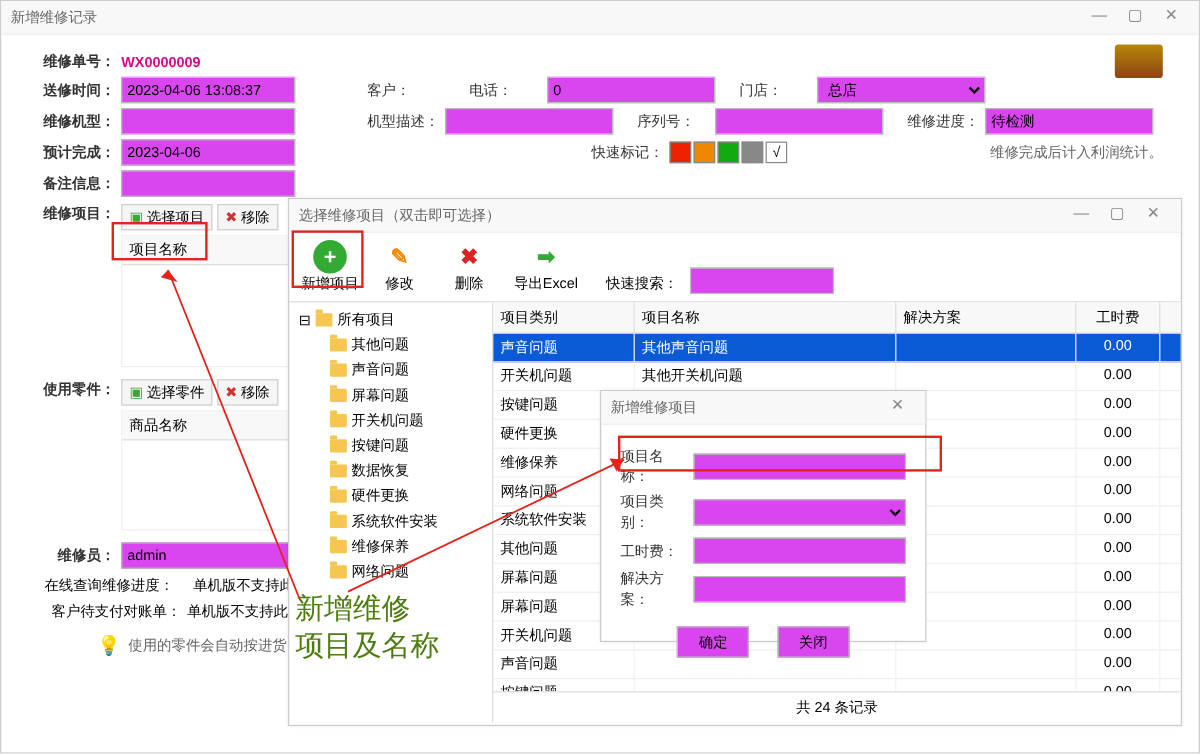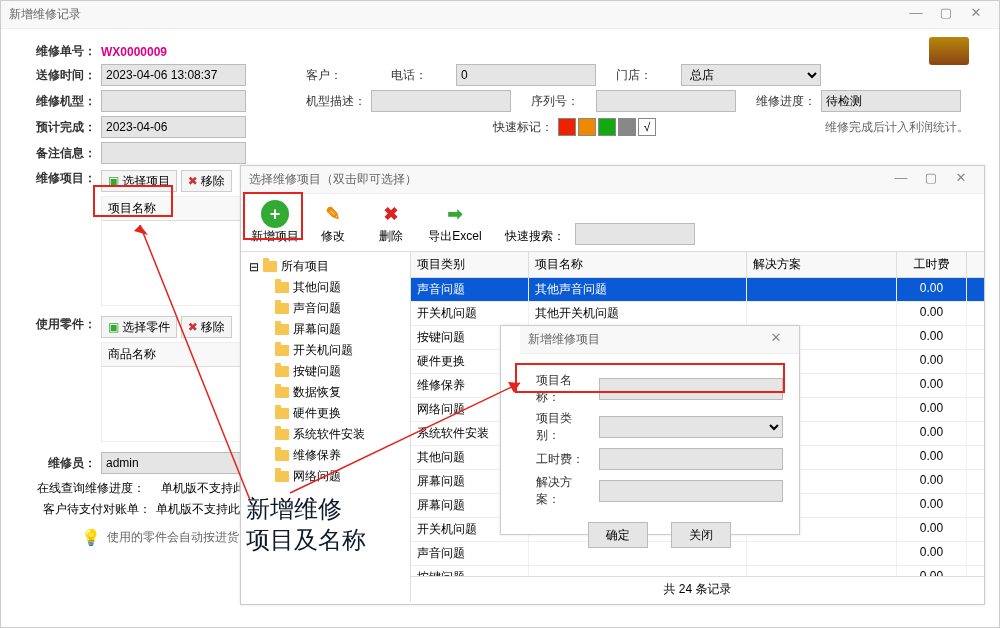--- a/index.html
+++ b/index.html
@@ -6,21 +6,21 @@
 body { background: #f0f0f0; width: 1000px; height: 628px; overflow: hidden; position: relative; }
 
 .window { position: absolute; background: #fff; border: 1px solid #ccc; box-shadow: 0 0 3px rgba(0,0,0,0.1); }
 .titlebar { height: 28px; background: #f8f8f8; border-bottom: 1px solid #eee; display: flex; align-items: center; padding: 0 8px; color: #666; }
 .titlebar .spacer { flex: 1; }
 .win-btn { width: 30px; height: 20px; text-align: center; color: #888; cursor: pointer; font-size: 13px; }
 
 .form-row { display: flex; align-items: center; margin: 4px 0; }
 .lbl { width: 65px; text-align: right; font-weight: bold; margin-right: 5px; color: #333; }
 .lbl2 { width: 60px; text-align: left; margin-right: 5px; color: #333; }
-.inp { border: 1px solid #bbb; height: 22px; padding: 0 4px; background: #e5e5e5; }
+.inp { border: 1px solid #bbb; height: 22px; padding: 0 4px; background: #d946ef; }
 .readonly { color: #d08; font-weight: bold; }
 
 .btn-small { display: inline-flex; align-items: center; gap: 3px; height: 22px; padding: 0 6px; border: 1px solid #ccc; background: #f5f5f5; cursor: pointer; }
 
 .toolbar { display: flex; align-items: flex-end; padding: 6px 10px; gap: 10px; border-bottom: 1px solid #ddd; }
 .tool-btn { display: flex; flex-direction: column; align-items: center; width: 48px; cursor: pointer; }
 .tool-ico { width: 28px; height: 28px; border-radius: 14px; display: flex; align-items: center; justify-content: center; font-size: 18px; color: #fff; font-weight: bold; }
 
 .tree { padding: 4px; }
 .tree-item { display: flex; align-items: center; gap: 4px; padding: 2px 4px; cursor: pointer; }
@@ -29,21 +29,21 @@
 
 .grid-head { display: flex; background: #f8f8f8; border-bottom: 1px solid #ddd; }
 .grid-head > div { padding: 4px 6px; border-right: 1px solid #ddd; }
 .grid-body .row { display: flex; border-bottom: 1px solid #eee; }
 .grid-body .row > div { padding: 3px 6px; border-right: 1px solid #f0f0f0; overflow: hidden; white-space: nowrap; }
 .row.sel { background: #0a5ad6; color: #fff; }
 .col-a { width: 118px; } .col-b { width: 218px; } .col-c { width: 150px; } .col-d { width: 70px; text-align: center; }
 
 .redbox { border: 2px solid #e4231c; position: absolute; pointer-events: none; }
 .arrow-svg { position: absolute; pointer-events: none; }
-.anno-text { position: absolute; color: #0f172a; font-family: Liberation Serif, serif; font-size: 24px; line-height: 1.3; }
+.anno-text { position: absolute; color: #4d7c0f; font-family: Liberation Mono, monospace; font-size: 24px; line-height: 1.3; }
 
 .colorbox { width: 18px; height: 18px; border: 1px solid #888; display: inline-block; margin-right: 2px; }
 </style>
 </head>
 <body>
 
 <div class="window" style="left:0;top:0;width:1000px;height:628px;">
   <div class="titlebar">
     <span>新增维修记录</span>
     <span class="spacer"></span>
@@ -326,21 +326,21 @@
             <div class="col-b"></div>
             <div class="col-c"></div>
             <div class="col-d">0.00</div>
           </div>
         </div>
       <div style="padding:4px 10px;border-top:1px solid #ddd;text-align:center">共 24 条记录</div>
     </div>
   </div>
 </div>
 
-<div class="window" style="left:500px;top:325px;width:300px;height:210px;padding-left:19px;">
+<div class="window" style="left:500px;top:325px;width:272px;height:210px;">
   <div class="titlebar">
     <span>新增维修项目</span>
     <span class="spacer"></span>
     <span class="win-btn">✕</span>
   </div>
   <div style="padding:14px 16px">
     <div class="form-row">
       <span class="lbl2">项目名称：</span>
       <input class="inp" style="width: 190px;">
     </div>

